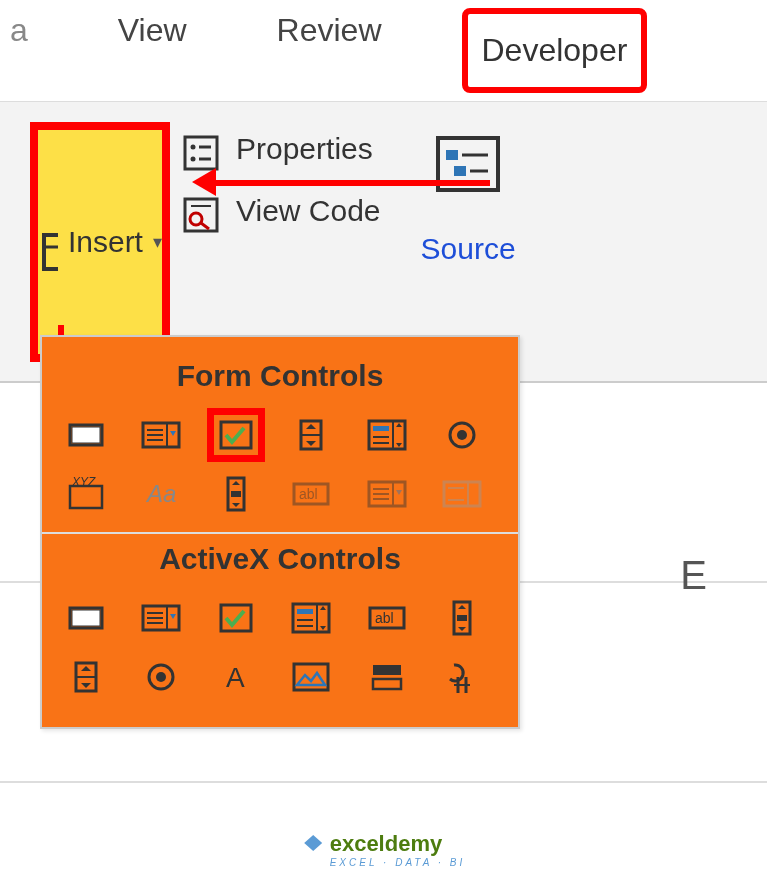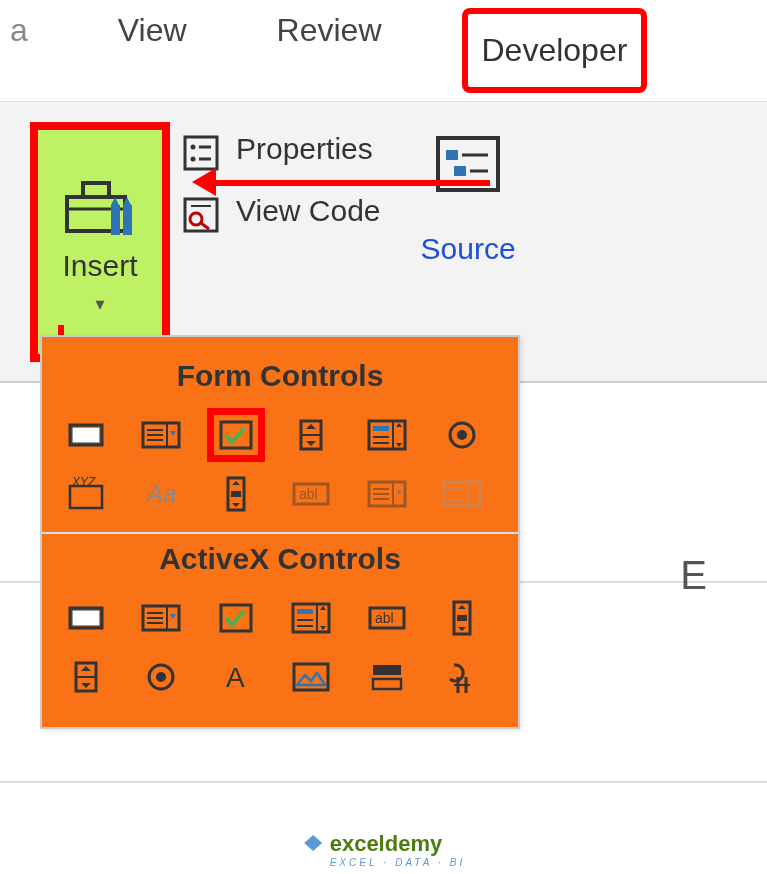--- a/index.html
+++ b/index.html
@@ -40,24 +40,24 @@
       display: flex;
       align-items: flex-start;
       padding: 20px 0 0 30px;
       position: relative;
     }
     
     
     .insert-btn {
       width: 140px;
       height: 240px;
-      background: #bef264;
+      background: #fde047;
       border: 8px solid #ff0000;
       display: flex;
-      flex-direction: column;
+      flex-direction: row;
       align-items: center;
       justify-content: center;
       gap: 10px;
       position: relative;
     }
     .insert-btn .lbl { font-size: 30px; color: #333; }
     .chev { font-size: 18px; color: #555; }
     
     
     .design-mode {

